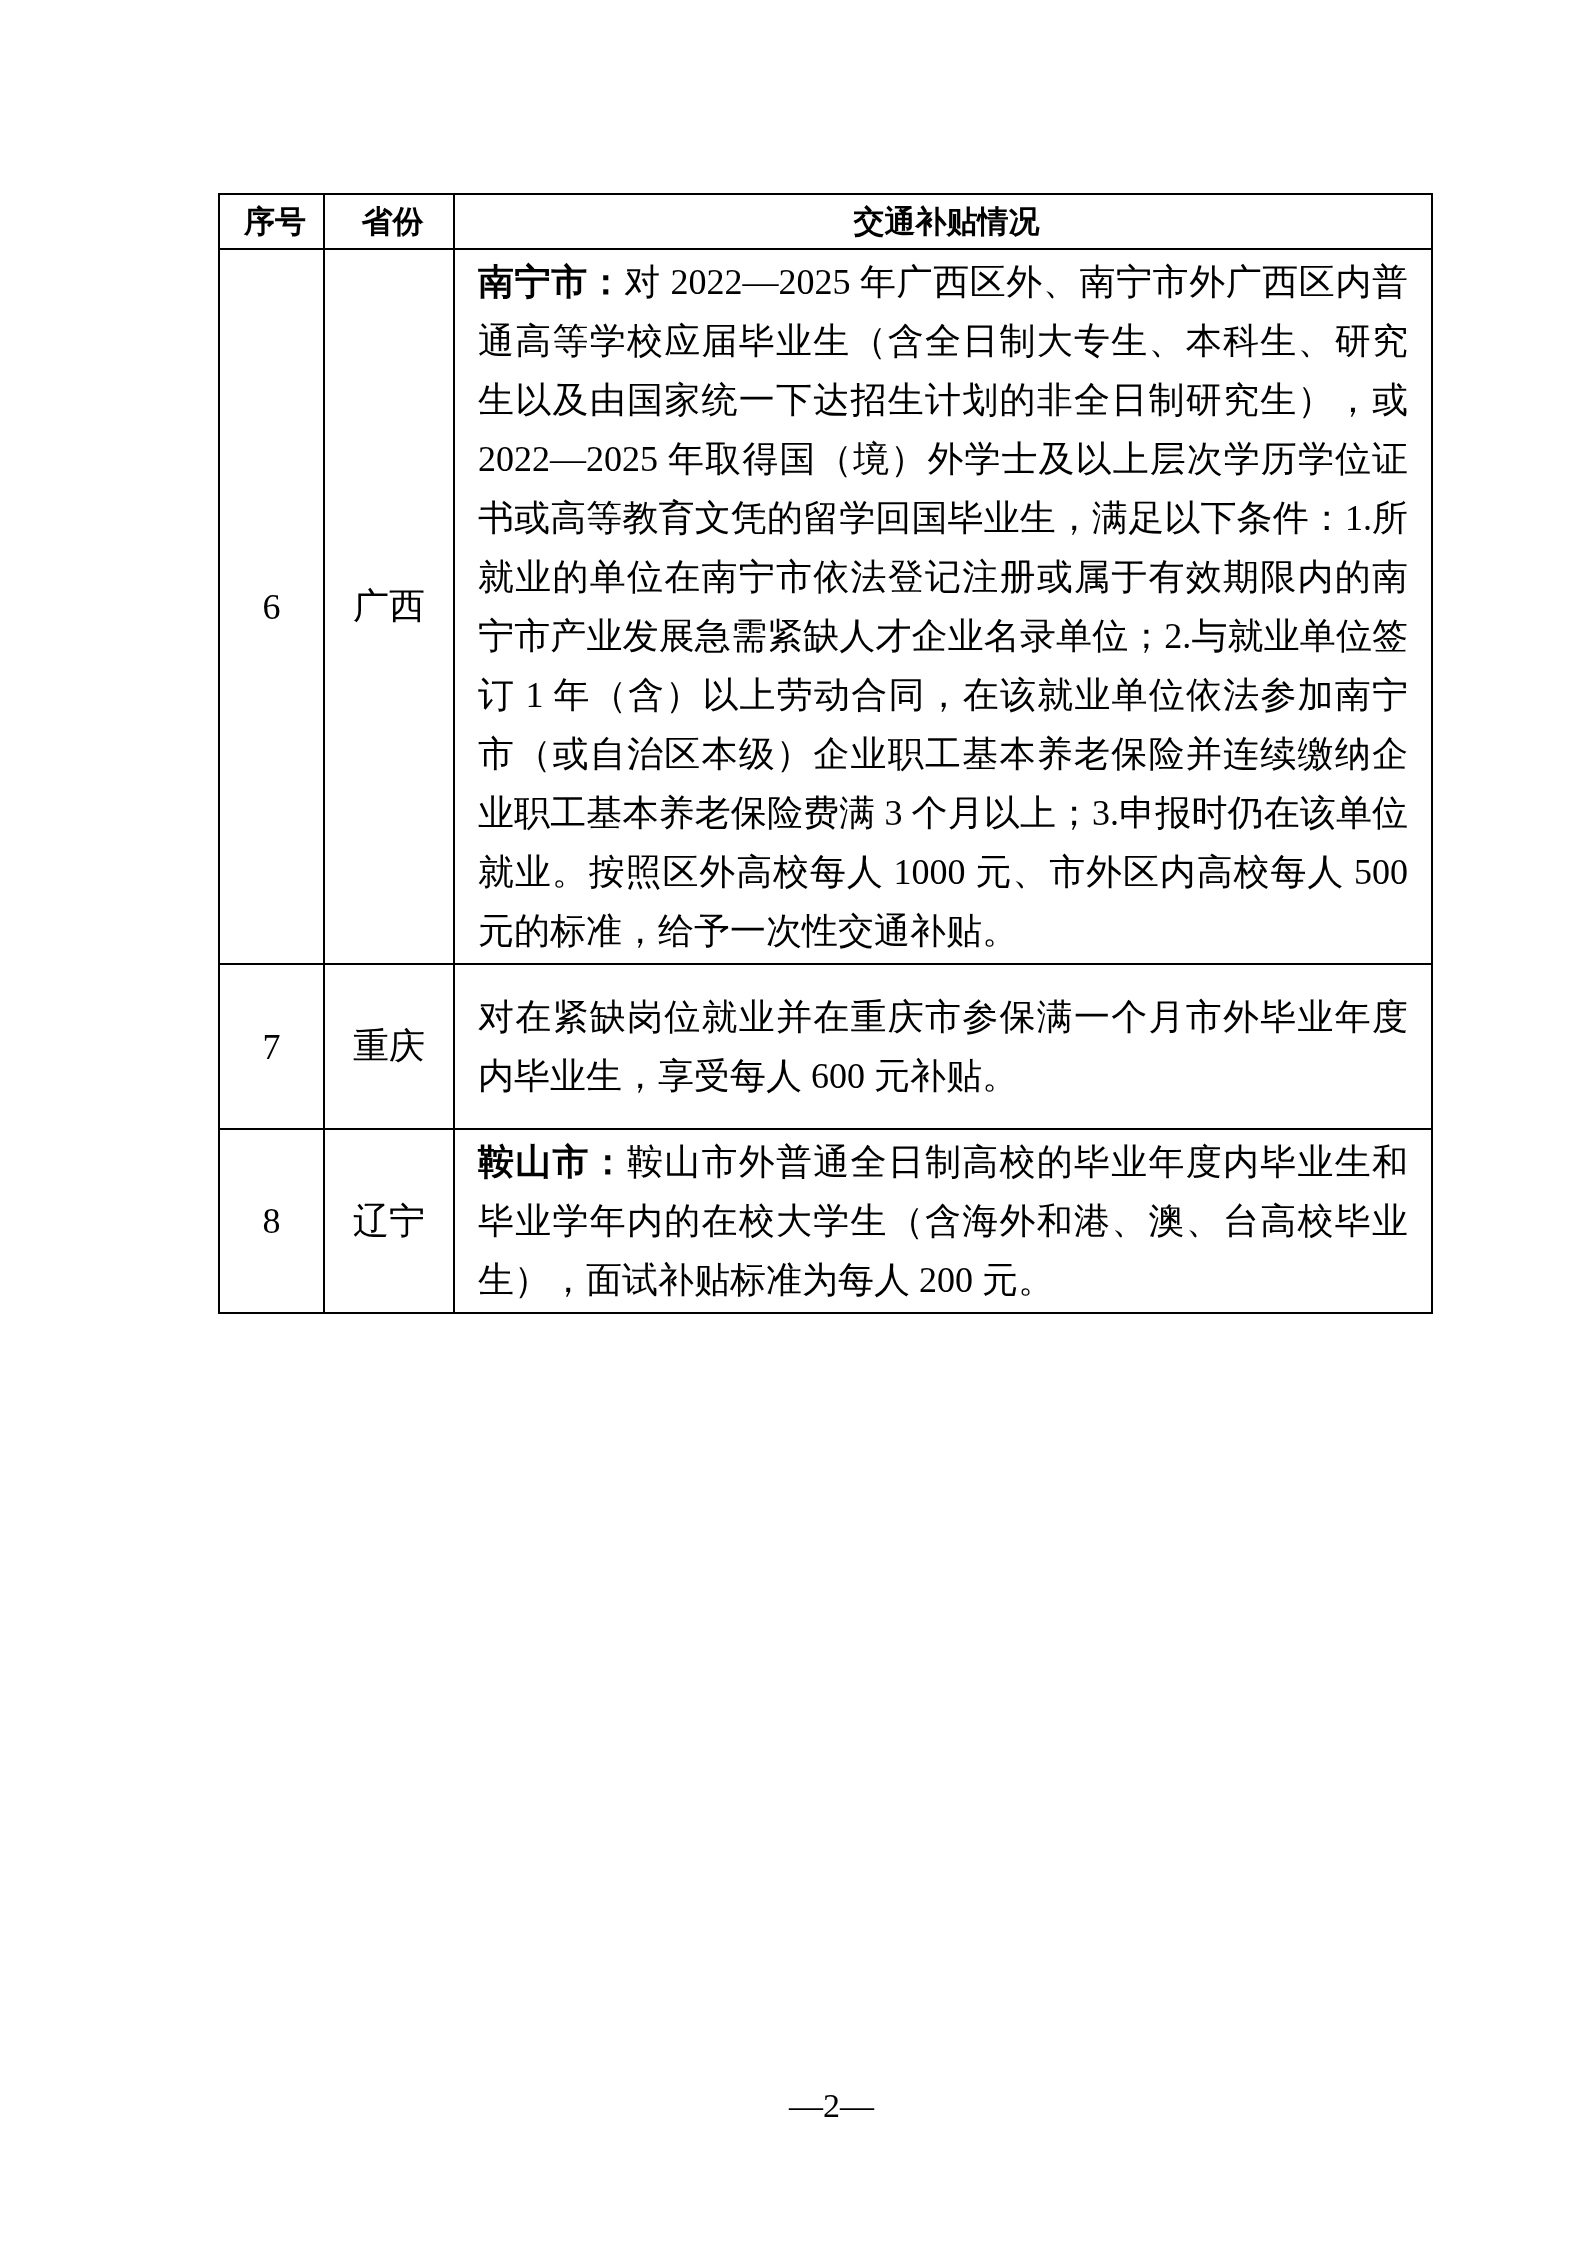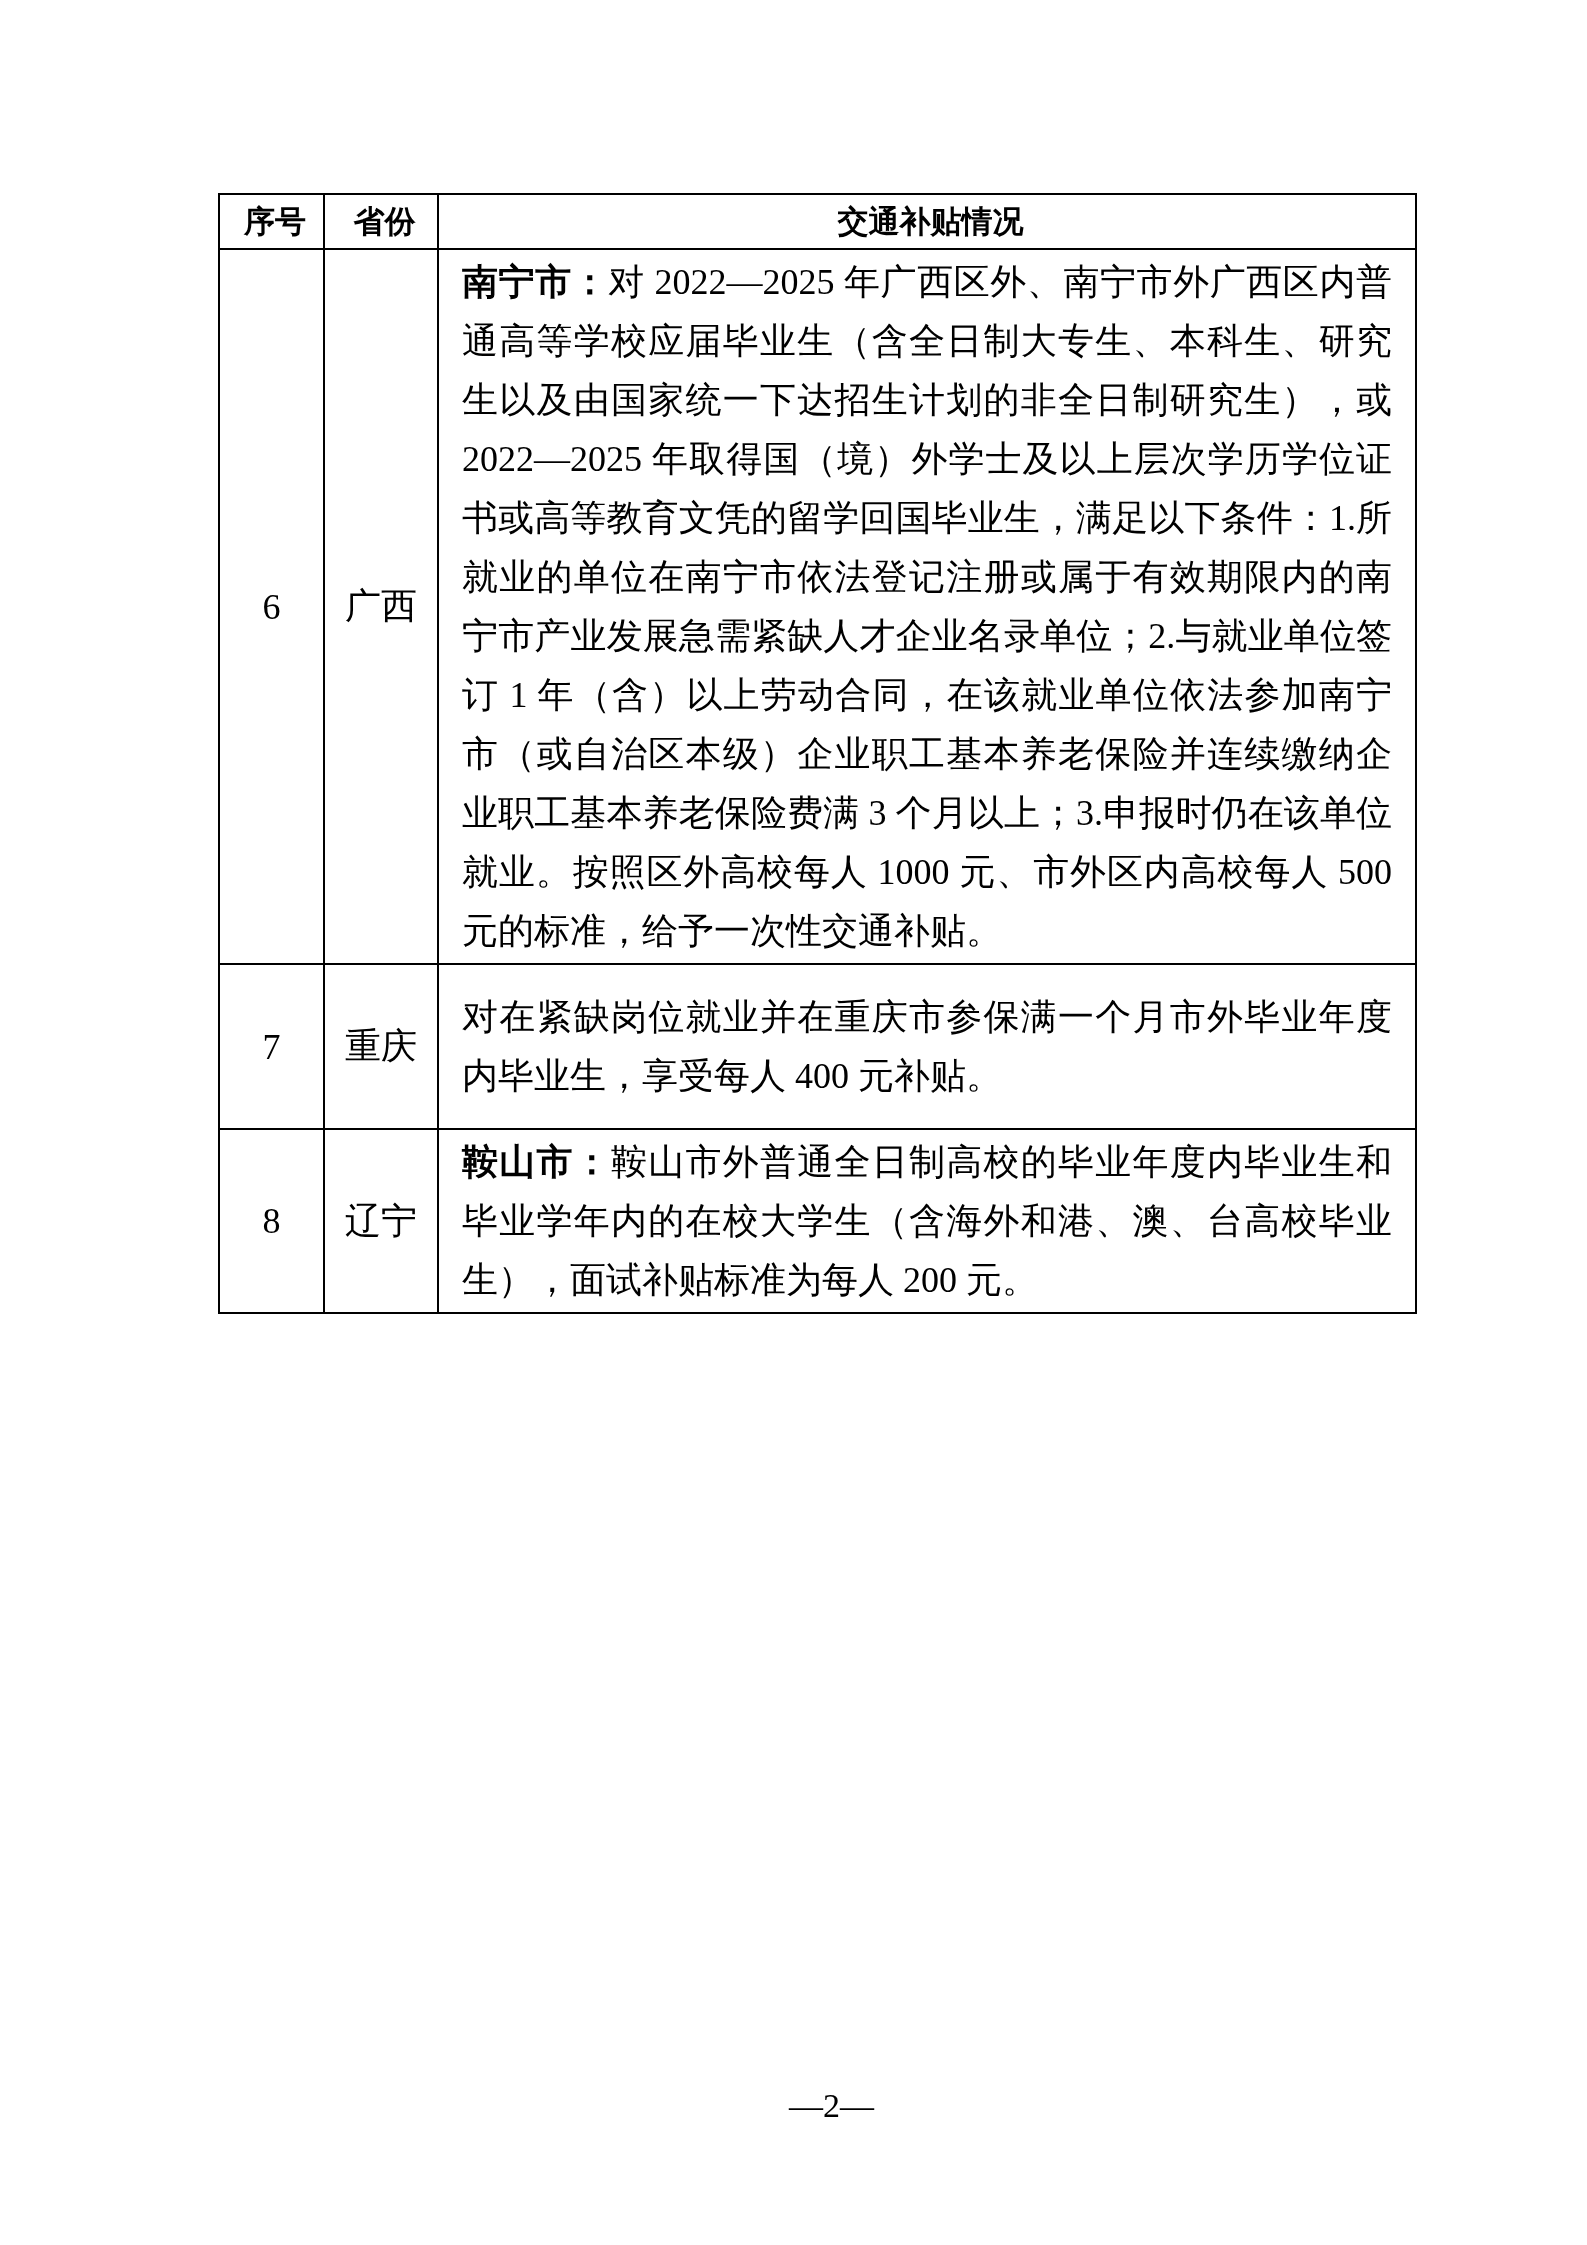--- a/index.html
+++ b/index.html
@@ -16,21 +16,21 @@
     left: 218px;
     top: 193px;
     width: 1173px;
     border-collapse: collapse;
     table-layout: fixed;
   }
   .doc-table th, .doc-table td {
     border: 2px solid #000000;
   }
   .col-num    { width: 105px; }
-  .col-prov   { width: 114px; }
+  .col-prov   { width: 130px; }
   .col-content{ width: 978px; }
   .doc-table th {
     height: 55px;
     font-family: "Liberation Sans", sans-serif;
     font-weight: bold;
     font-size: 31px;
     text-align: center;
     vertical-align: middle;
     padding-left: 7px;
   }
@@ -77,21 +77,21 @@
   </thead>
   <tbody>
     <tr class="row-guangxi">
       <td class="cell-num">6</td>
       <td class="cell-prov">广西</td>
       <td class="cell-content"><span class="bold-prefix">南宁市：</span><span>对 2022—2025 年广西区外、南宁市外广西区内普通高等学校应届毕业生（含全日制大专生、本科生、研究生以及由国家统一下达招生计划的非全日制研究生），或 2022—2025 年取得国（境）外学士及以上层次学历学位证书或高等教育文凭的留学回国毕业生，满足以下条件：1.所就业的单位在南宁市依法登记注册或属于有效期限内的南宁市产业发展急需紧缺人才企业名录单位；2.与就业单位签订 1 年（含）以上劳动合同，在该就业单位依法参加南宁市（或自治区本级）企业职工基本养老保险并连续缴纳企业职工基本养老保险费满 3 个月以上；3.申报时仍在该单位就业。按照区外高校每人 1000 元、市外区内高校每人 500 元的标准，给予一次性交通补贴。</span></td>
     </tr>
     <tr class="row-chongqing">
       <td class="cell-num">7</td>
       <td class="cell-prov">重庆</td>
-      <td class="cell-content"><span class="bold-prefix"></span><span>对在紧缺岗位就业并在重庆市参保满一个月市外毕业年度内毕业生，享受每人 400 元补贴。</span></td>
+      <td class="cell-content"><span class="bold-prefix"></span><span>对在紧缺岗位就业并在重庆市参保满一个月市外毕业年度内毕业生，享受每人 600 元补贴。</span></td>
     </tr>
     <tr class="row-liaoning">
       <td class="cell-num">8</td>
       <td class="cell-prov">辽宁</td>
       <td class="cell-content"><span class="bold-prefix">鞍山市：</span><span>鞍山市外普通全日制高校的毕业年度内毕业生和毕业学年内的在校大学生（含海外和港、澳、台高校毕业生），面试补贴标准为每人 200 元。</span></td>
     </tr>
   </tbody>
 </table>
 
 <div class="page-number">—2—</div>

